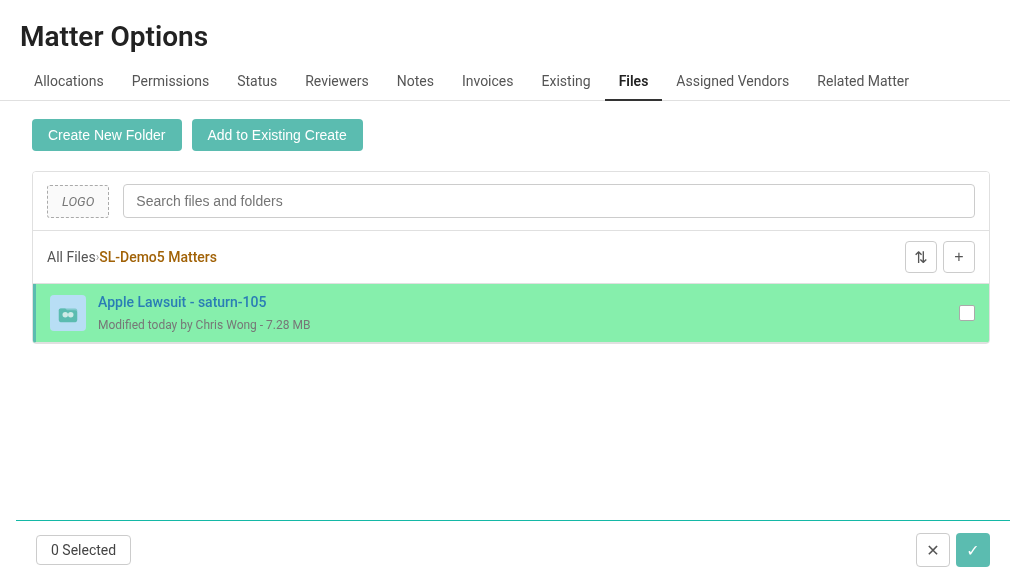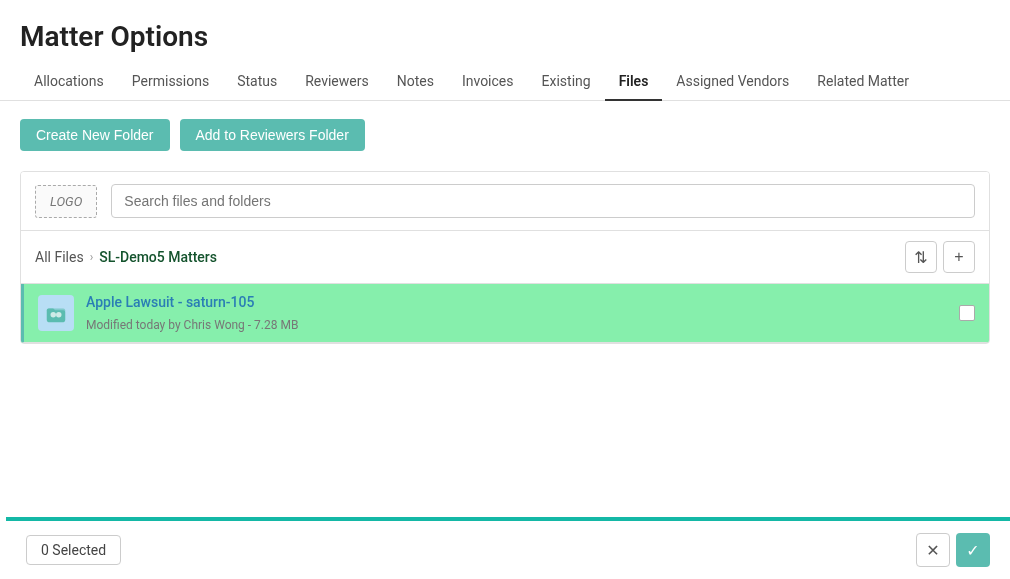--- a/index.html
+++ b/index.html
@@ -35,21 +35,21 @@
       border-bottom: 2px solid transparent;
       margin-bottom: -1px;
       text-decoration: none;
     }
     .tab-item.active {
       color: #222;
       border-bottom: 2px solid #333;
       font-weight: 600;
     }
     .content-area {
-      padding: 18px 20px 0 20px;
+      padding: 18px 20px 0 32px;
     }
     .action-buttons {
       display: flex;
       gap: 10px;
       margin-bottom: 20px;
     }
     .btn-teal {
       background-color: #5bbcb0;
       color: #fff;
       border: none;
@@ -94,34 +94,33 @@
       display: flex;
       align-items: center;
       justify-content: space-between;
       padding: 10px 14px;
       background: #fff;
       border-bottom: 1px solid #e0e0e0;
     }
     .breadcrumb {
       display: flex;
       align-items: center;
-      gap: 6px;
       font-size: 14px;
       color: #555;
     }
     .breadcrumb .crumb-link {
       color: #555;
       cursor: pointer;
     }
     .breadcrumb .chevron {
       color: #999;
       font-size: 12px;
     }
     .breadcrumb .crumb-current {
-      color: #14532d;
+      color: #a16207;
       font-weight: 500;
     }
     .breadcrumb-actions {
       display: flex;
       gap: 6px;
     }
     .icon-btn {
       border: 1px solid #ccc;
       background: #fff;
       border-radius: 4px;
@@ -175,27 +174,27 @@
       width: 16px;
       height: 16px;
       border: 1.5px solid #aaa;
       border-radius: 2px;
       background: #fff;
       cursor: pointer;
     }
     .footer-bar {
       position: absolute;
       bottom: 0;
-      left: 6px;
+      left: 16px;
       right: 0;
       display: flex;
       align-items: center;
       justify-content: space-between;
       padding: 12px 20px;
-      border-top: 4px solid #14b8a6;
+      border-top: 1px solid #14b8a6;
       background: #fff;
     }
     .selected-badge {
       border: 1px solid #ccc;
       border-radius: 4px;
       padding: 6px 14px;
       font-size: 14px;
       color: #444;
       background: #fff;
     }
@@ -253,21 +252,21 @@
     <span class="tab-item">Existing</span>
     <span class="tab-item active">Files</span>
     <span class="tab-item">Assigned Vendors</span>
     <span class="tab-item">Related Matter</span>
   </nav>
 
   <div class="content-area">
 
     <div class="action-buttons">
       <button class="btn-teal">Create New Folder</button>
-      <button class="btn-teal">Add to Reviewers Folder</button>
+      <button class="btn-teal">Add to Existing Create</button>
     </div>
 
     <div class="file-panel">
 
       <div class="file-panel-header">
         <div class="logo-box">LOGO</div>
         <input class="search-input" type="text" placeholder="Search files and folders" style="">
       </div>
 
       <div class="breadcrumb-row">

